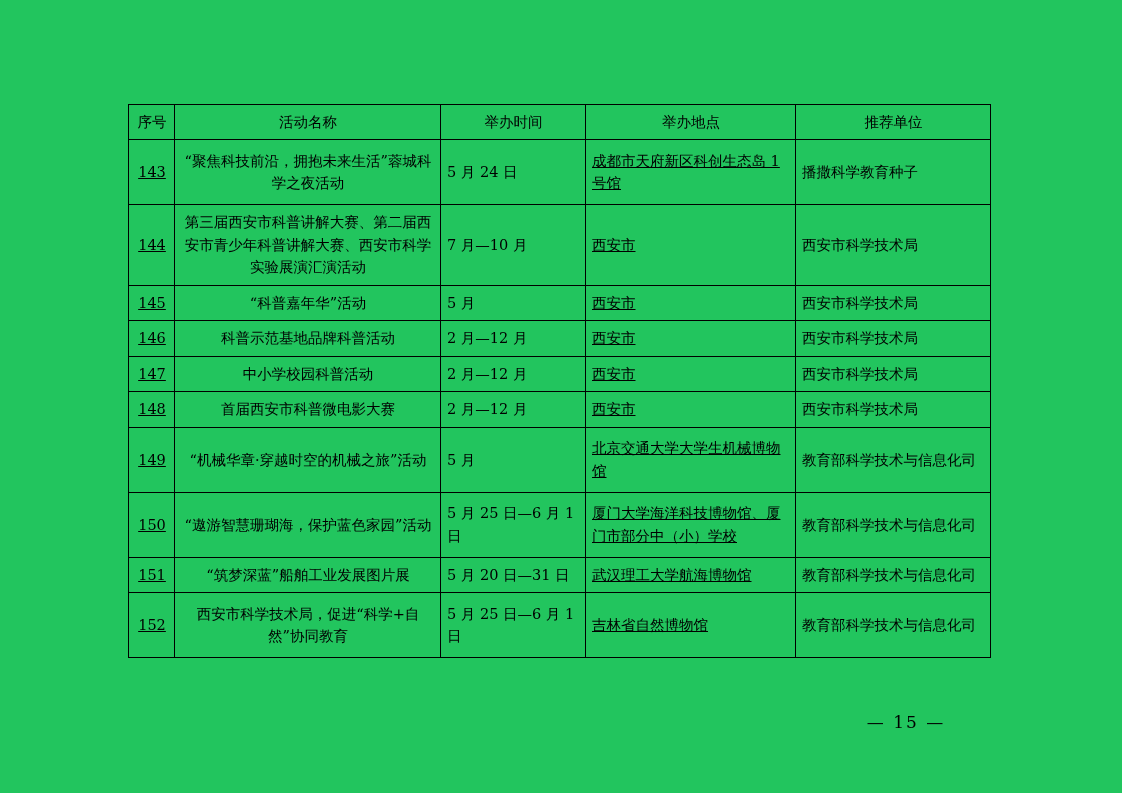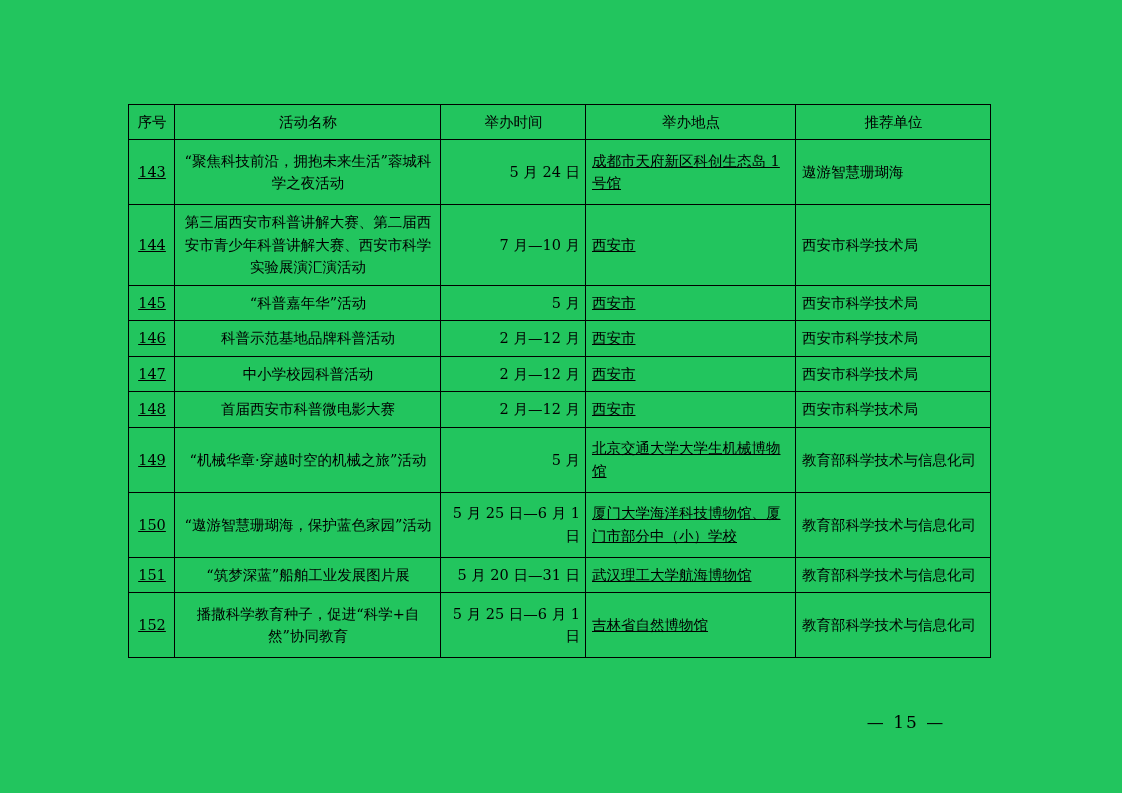--- a/index.html
+++ b/index.html
@@ -45,21 +45,21 @@
   col.c4 { width: 195px; }
 
   thead td {
     text-align: center;
     font-size: 15px;
     padding-top: 8px;
     padding-bottom: 8px;
   }
   .c-idx { text-align: center; text-decoration: underline; }
   .c-name { text-align: center; }
-  .c-time { text-align: right; }
+  .c-time { text-align: left; }
   .c-place { text-align: left; text-decoration: underline; }
   .c-unit { text-align: left; }
 
   .row-h-tall td { height: 52px; }
 
   .page-number {
     position: absolute;
     left: 0;
     top: 712px;
     width: 1122px;
@@ -95,21 +95,21 @@
           <td>举办地点</td>
           <td>推荐单位</td>
         </tr>
       </thead>
       <tbody>
         <tr class="row-h-tall">
           <td class="c-idx">143</td>
           <td class="c-name">“聚焦科技前沿，拥抱未来生活”蓉城科学之夜活动</td>
           <td class="c-time">5 月 24 日</td>
           <td class="c-place">成都市天府新区科创生态岛 1 号馆</td>
-          <td class="c-unit">遨游智慧珊瑚海</td>
+          <td class="c-unit">播撒科学教育种子</td>
         </tr>
         <tr class="row-h-tall">
           <td class="c-idx">144</td>
           <td class="c-name">第三届西安市科普讲解大赛、第二届西安市青少年科普讲解大赛、西安市科学实验展演汇演活动</td>
           <td class="c-time">7 月—10 月</td>
           <td class="c-place">西安市</td>
           <td class="c-unit">西安市科学技术局</td>
         </tr>
         <tr>
           <td class="c-idx">145</td>
@@ -155,21 +155,21 @@
         </tr>
         <tr>
           <td class="c-idx">151</td>
           <td class="c-name">“筑梦深蓝”船舶工业发展图片展</td>
           <td class="c-time">5 月 20 日—31 日</td>
           <td class="c-place">武汉理工大学航海博物馆</td>
           <td class="c-unit">教育部科学技术与信息化司</td>
         </tr>
         <tr class="row-h-tall">
           <td class="c-idx">152</td>
-          <td class="c-name">播撒科学教育种子，促进“科学+自然”协同教育</td>
+          <td class="c-name">西安市科学技术局，促进“科学+自然”协同教育</td>
           <td class="c-time">5 月 25 日—6 月 1 日</td>
           <td class="c-place">吉林省自然博物馆</td>
           <td class="c-unit">教育部科学技术与信息化司</td>
         </tr>
       </tbody>
     </table>
   </div>
 
   <div class="page-number">
     <span class="pn-inner">— 15 —</span>

